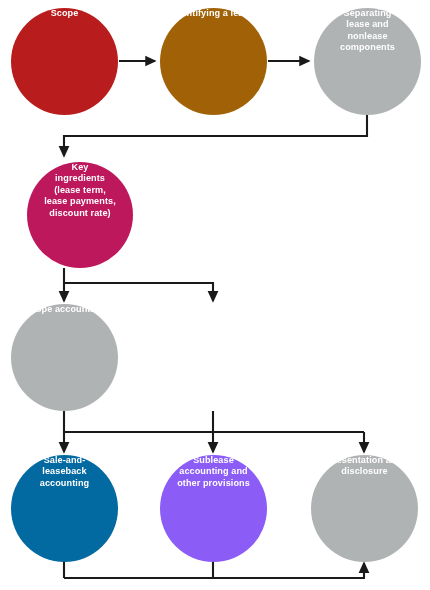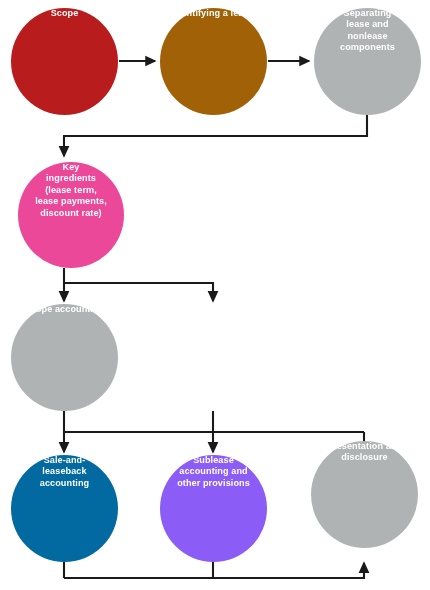--- a/index.html
+++ b/index.html
@@ -103,21 +103,21 @@
     <span class="node-label">Identifying a lease</span>
   </div>
 
   <div class="node" style="left:314px; top:8px; width:107px; height:107px; background:#b0b3b4;">
     <span class="node-label tight">Separating
 lease and
 nonlease
 components</span>
   </div>
 
-  <div class="node" style="left:18px; top:162px; width:106px; height:106px; background:#ec4899;">
+  <div class="node" style="left:27px; top:162px; width:106px; height:106px; background:#be185d;">
     <span class="node-label">Key
 ingredients
 (lease term,
 lease payments,
 discount rate)</span>
   </div>
 
   <div class="node" style="left:11px; top:304px; width:107px; height:107px; background:#b0b3b4;">
     <span class="node-label">Scope accounting</span>
   </div>
@@ -128,18 +128,18 @@
 leaseback
 accounting</span>
   </div>
 
   <div class="node" style="left:160px; top:455px; width:107px; height:107px; background:#8b5cf6;">
     <span class="node-label">Sublease
 accounting and
 other provisions</span>
   </div>
 
-  <div class="node" style="left:311px; top:441px; width:107px; height:107px; background:#b0b3b4;">
+  <div class="node" style="left:311px; top:455px; width:107px; height:107px; background:#b0b3b4;">
     <span class="node-label">Presentation and
 disclosure</span>
   </div>
 
 </div>
 
 </body></html>

